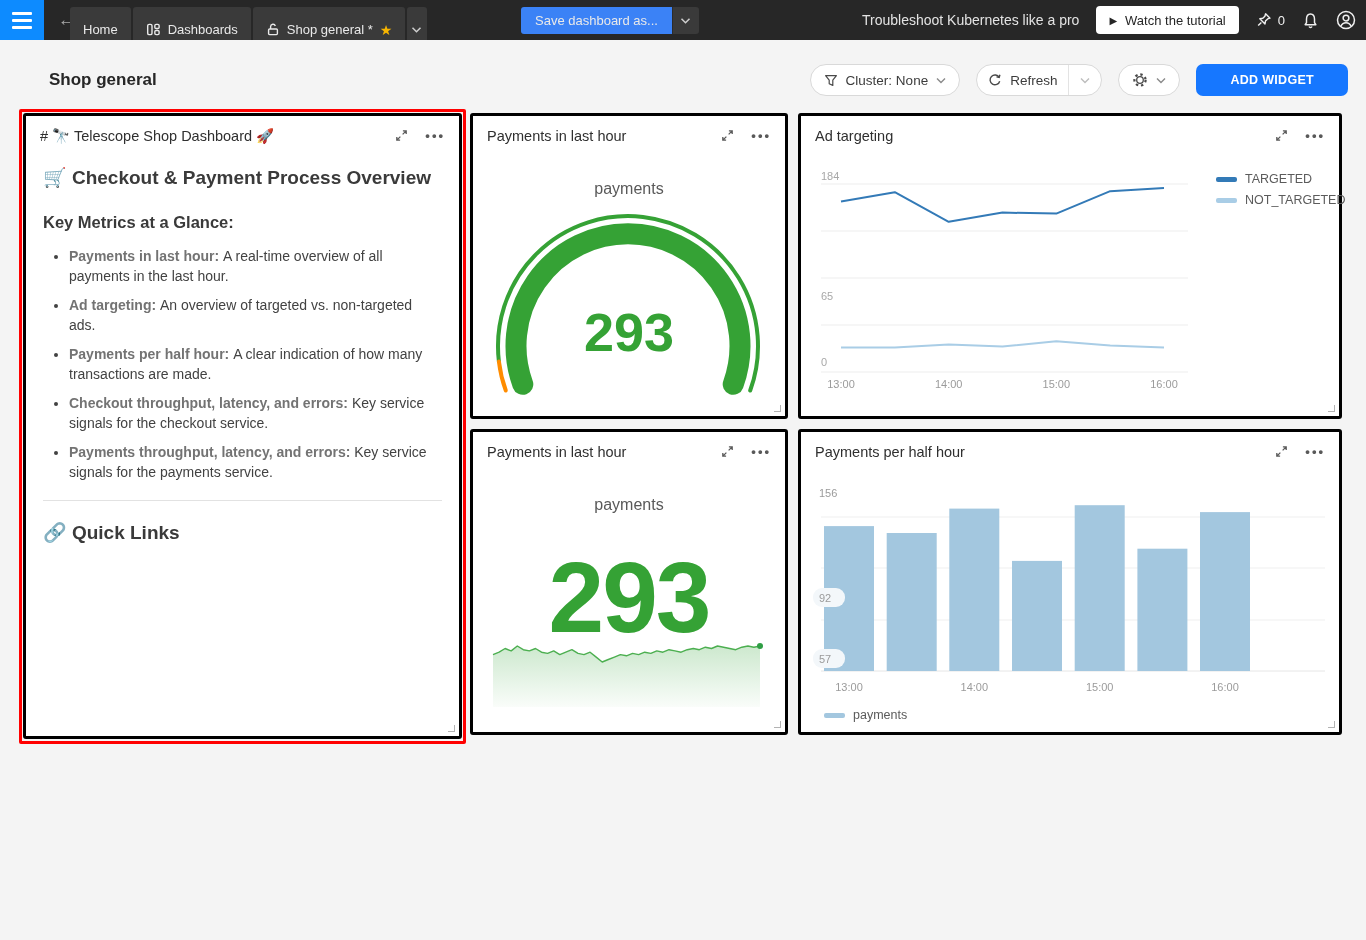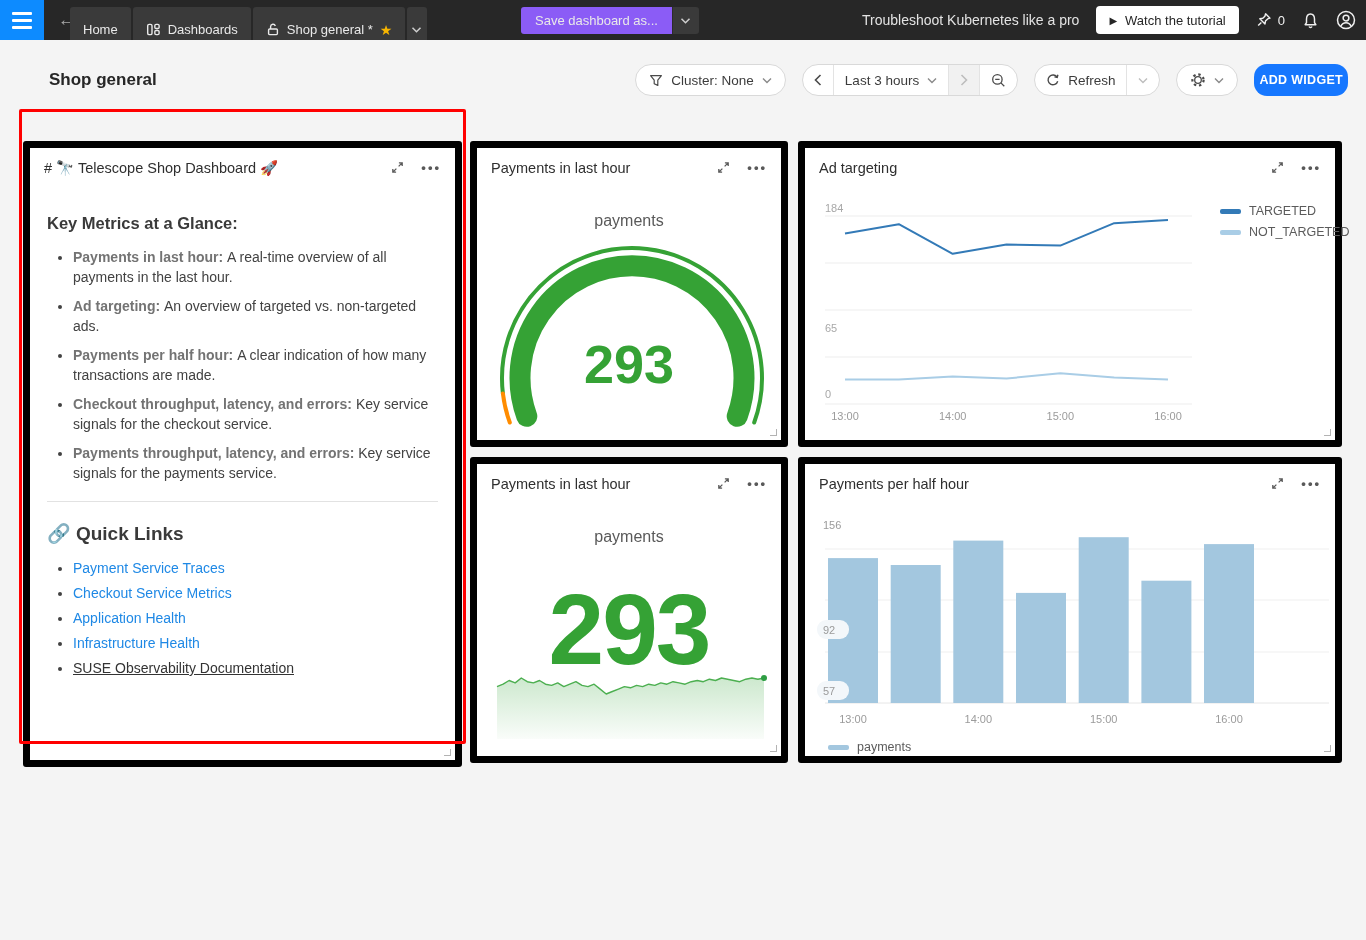--- a/index.html
+++ b/index.html
@@ -12,21 +12,21 @@
                display:flex; flex-direction:column; justify-content:center; align-items:center; gap:4px; cursor:pointer; }
   .hamburger i { display:block; width:20px; height:3px; background:#fff; border-radius:1px; }
   .back-arrow { position:absolute; left:52px; top:0; width:30px; height:40px; color:#a9a9a9;
                 font-size:19px; display:flex; align-items:center; justify-content:center; cursor:pointer; }
   .tabs { position:absolute; left:70px; top:7px; display:flex; gap:2px; height:45px; }
   .tab { background:#3a3a3a; color:#e9e9e9; font-size:13px; display:flex; align-items:center;
          padding:0 13px; gap:7px; border-radius:3px; cursor:pointer; white-space:nowrap; }
   .tab .star { color:#f7b500; font-size:14px; }
   .tab-chevron { background:#3a3a3a; width:20px; padding:0 4px; }
   .save-group { position:absolute; left:521px; top:7px; display:flex; height:27px; }
-  .save-main { background:#8b5cf6; color:#e9e9e9; font-size:13px; display:flex; align-items:center;
+  .save-main { background:#3b82f6; color:#e9e9e9; font-size:13px; display:flex; align-items:center;
                padding:0 14px; border-radius:3px 0 0 3px; border-right:1px solid #2c2c2c; cursor:pointer; }
   .save-caret { background:#3a3a3a; width:26px; border-radius:0 3px 3px 0; display:flex;
                 align-items:center; justify-content:center; cursor:pointer; }
   .nav-right { position:absolute; right:10px; top:0; height:40px; display:flex; align-items:center; gap:17px; }
   .promo { color:#e3e3e3; font-size:14px; }
   .tutorial-btn { background:#fff; color:#262626; font-size:13px; height:28px; border-radius:4px;
                   display:flex; align-items:center; padding:0 13px; gap:8px; cursor:pointer; font-weight:400; }
   .tutorial-btn .play { font-size:10px; }
   .pin-wrap { display:flex; align-items:center; gap:6px; color:#f0f0f0; font-size:13px; cursor:pointer; }
   .icon-btn { display:flex; align-items:center; cursor:pointer; }
@@ -36,25 +36,25 @@
   .page-title { position:absolute; left:16px; top:30px; font-size:17px; font-weight:bold; color:#262626;margin-left:33px; }
   .toolbar { position:absolute; top:24px; right:18px; display:flex; gap:16px; align-items:center; }
   .tb-btn { background:#fff; border:1px solid #d9d9d9; height:32px; border-radius:16px;
             display:flex; align-items:center; padding:0 13px; gap:8px; font-size:13.5px; color:#3c3c3c; cursor:pointer; }
   .tb-group { background:#fff; border:1px solid #d9d9d9; height:32px; border-radius:16px; display:flex; align-items:stretch; overflow:hidden; }
   .tb-seg { display:flex; align-items:center; padding:0 11px; gap:8px; font-size:13.5px; color:#3c3c3c;
             border-right:1px solid #e3e3e3; cursor:pointer; }
   .tb-seg:last-child { border-right:none; }
   .tb-seg.disabled { background:#f1f1f1; color:#bbb; cursor:default; }
   .add-widget { background:#1677ff; color:#fff; font-size:12.5px; font-weight:bold; letter-spacing:.3px;
-                height:32px; border-radius:13px; border:none; padding:0 5px; cursor:pointer; }
+                height:32px; border-radius:7px; border:none; padding:0 34px; cursor:pointer; }
 
   
   .canvas { position:relative; width:100%; height:828px; }
-  .widget { position:absolute; background:#fff; border:7px solid #000000; border-radius:3px;margin-top:28px; }
+  .widget { position:absolute; background:#fff; border:3px solid #000000; border-radius:3px; }
   .w-head { position:absolute; left:14px; top:11px; right:14px; height:20px; }
   .w-title { font-size:14.5px; color:#2f2f2f; font-weight:400; }
   .w-icons { position:absolute; right:0; top:1px; display:flex; gap:16px; align-items:center; }
   .w-ico { cursor:pointer; display:flex; align-items:center; }
   .dots { color:#595959; font-size:13px; letter-spacing:2px; font-weight:bold; cursor:pointer; line-height:10px; }
   .resize-handle { position:absolute; right:4px; bottom:4px; width:7px; height:7px;
                    border-right:1.6px solid #b3b3b3; border-bottom:1.6px solid #b3b3b3; cursor:nwse-resize; }
 
   
   .md-body { position:absolute; left:17px; right:17px; top:42px; color:#424242; }
@@ -177,45 +177,20 @@
         <svg width="14" height="13" viewBox="0 0 14 13" fill="none" stroke="#4a4a4a" stroke-width="1.2" stroke-linejoin="round">
           <path d="M1.6 1.6 H12.4 L8.8 6.2 V11.4 L5.2 9.7 V6.2 Z"></path>
         </svg>
       </span>
       <span>Cluster: None</span>
       <svg width="10" height="7" viewBox="0 0 10 7" fill="none" stroke="#8a8a8a" stroke-width="1.4">
           <polyline points="1,1.4 5,5.4 9,1.4"></polyline>
         </svg>
     </div>
 
-    <div class="tb-group">
-      <div class="tb-seg">
-        <svg width="8" height="12" viewBox="0 0 8 12" fill="none" stroke="#4a4a4a" stroke-width="1.6">
-            <polyline points="6.5,1 1.5,6 6.5,11"></polyline>
-          </svg>
-      </div>
-      <div class="tb-seg">
-        <span>Last 3 hours</span>
-        <svg width="10" height="7" viewBox="0 0 10 7" fill="none" stroke="#8a8a8a" stroke-width="1.4">
-            <polyline points="1,1.4 5,5.4 9,1.4"></polyline>
-          </svg>
-      </div>
-      <div class="tb-seg disabled">
-        <svg width="8" height="12" viewBox="0 0 8 12" fill="none" stroke="#bdbdbd" stroke-width="1.6">
-            <polyline points="1.5,1 6.5,6 1.5,11"></polyline>
-          </svg>
-      </div>
-      <div class="tb-seg">
-        <svg width="15" height="15" viewBox="0 0 15 15" fill="none" stroke="#4a4a4a" stroke-width="1.3">
-          <circle cx="6.4" cy="6.4" r="4.7"></circle>
-          <line x1="9.9" y1="9.9" x2="13.3" y2="13.3"></line>
-          <line x1="4.2" y1="6.4" x2="8.6" y2="6.4"></line>
-        </svg>
-      </div>
-    </div>
 
     <div class="tb-group">
       <div class="tb-seg">
         <svg width="14" height="14" viewBox="0 0 14 14" fill="none" stroke="#4a4a4a" stroke-width="1.4">
           <path d="M11.7 8.2 A4.9 4.9 0 1 1 11.2 4.4"></path>
           <polyline points="11.9,1.8 11.2,4.5 8.5,3.9"></polyline>
         </svg>
         <span>Refresh</span>
       </div>
       <div class="tb-seg">
@@ -250,37 +225,31 @@
         <span class="w-ico">
           <svg width="15" height="15" viewBox="0 0 16 16" fill="none" stroke="#595959" stroke-width="1.4">
               <path d="M9.5 3 H13 V6.5 M12.7 3.3 L9.2 6.8"></path>
               <path d="M6.5 13 H3 V9.5 M3.3 12.7 L6.8 9.2"></path>
             </svg>
         </span>
         <span class="dots">•••</span>
       </span>
     </div>
     <div class="md-body">
+      <div class="md-h1">🛒 Checkout &amp; Payment Process Overview</div>
       <div class="md-h2">Key Metrics at a Glance:</div>
       <ul class="md-ul" id="metrics-list">
           <li><b>Payments in last hour: </b>A real-time overview of all payments in the last hour.</li>
           <li><b>Ad targeting: </b>An overview of targeted vs. non-targeted ads.</li>
           <li><b>Payments per half hour: </b>A clear indication of how many transactions are made.</li>
           <li><b>Checkout throughput, latency, and errors: </b>Key service signals for the checkout service.</li>
           <li><b>Payments throughput, latency, and errors: </b>Key service signals for the payments service.</li>
         </ul>
       <hr class="md-hr">
       <div class="md-h1" style="margin-top:20px;">🔗 Quick Links</div>
-      <ul class="links-ul" id="quick-links">
-          <li><a class="">Payment Service Traces</a></li>
-          <li><a class="">Checkout Service Metrics</a></li>
-          <li><a class="">Application Health</a></li>
-          <li><a class="">Infrastructure Health</a></li>
-          <li><a class="plain">SUSE Observability Documentation</a></li>
-        </ul>
     </div>
     <div class="resize-handle"></div>
   </div>
 
   <div class="widget" style="left:470px; top:1px; width:318px; height:306px;">
     <div class="w-head">
       <span class="w-title">Payments in last hour</span>
       <span class="w-icons">
         <span class="w-ico">
           <svg width="15" height="15" viewBox="0 0 16 16" fill="none" stroke="#595959" stroke-width="1.4">

